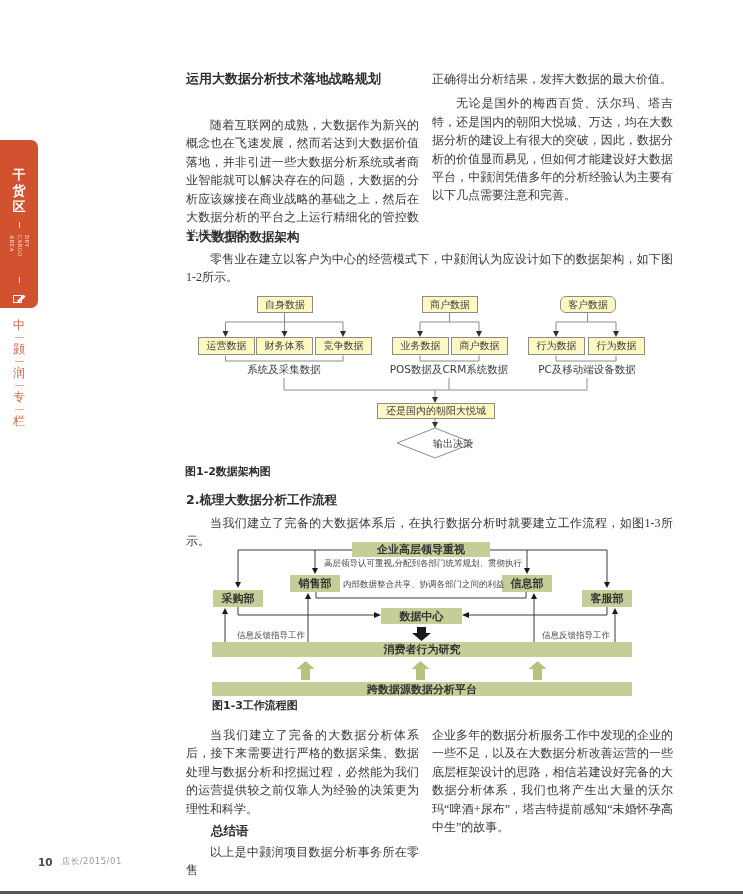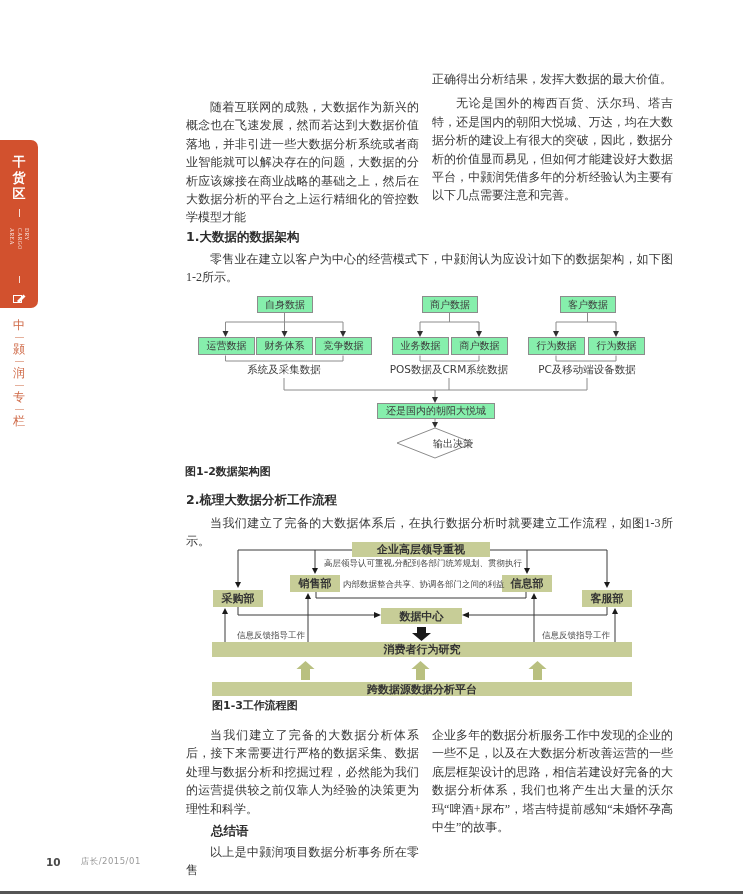--- a/index.html
+++ b/index.html
@@ -14,21 +14,21 @@
   .sans{font-family:"DejaVu Sans","Liberation Sans",sans-serif;}
 
   
   .side-tab{
     left:0;top:140px;width:38px;height:168px;background:#d2512e;
     border-radius:0 7px 7px 0;display:flex;flex-direction:column;
     align-items:center;justify-content:flex-start;box-sizing:border-box;
     padding-top:14px;gap:7px;
   }
   .tab-cn{width:15px;font-size:13px;line-height:16px;text-align:center;
-    color:#fff;font-weight:bold;word-break:break-all;}
+    color:#fff;font-weight:bold;word-break:break-all;margin-top:13px;}
   .tab-sep{width:1px;height:9px;background:rgba(255,255,255,.8);}
   .tab-en-wrap{height:54px;width:16px;position:relative;}
   .tab-en{position:absolute;left:50%;top:50%;
     transform:translate(-50%,-50%) rotate(90deg);
     width:36px;text-align:left;font-size:5.5px;line-height:1.35;
     letter-spacing:.5px;color:rgba(255,255,255,.92);}
   .column-label{
     left:7px;top:317px;width:24px;display:flex;flex-direction:column;
     align-items:center;gap:3px;color:#cf6a48;font-size:12px;
   }
@@ -49,21 +49,21 @@
   .bottom-left{left:186px;top:726px;width:233px;}
   .bottom-right{left:432px;top:726px;width:241px;}
   .summary-h{font-weight:bold;font-size:12.5px;color:#2d2d2d;
     text-indent:2em;margin:5px 0 3px 0;}
 
   
   .fc1{left:185px;top:290px;width:500px;height:202px;
     font-family:"DejaVu Sans","Liberation Sans",sans-serif;}
   .fc1 svg{position:absolute;left:0;top:0;}
   .wnode{position:absolute;box-sizing:border-box;border:1px solid #8c8c8c;
-    background:#86efac;font-size:10px;color:#3c3c3c;display:flex;
+    background:#fef9c3;font-size:10px;color:#3c3c3c;display:flex;
     align-items:center;justify-content:center;white-space:nowrap;}
   .tnode{width:56px;height:17px;top:6px;}
   .cnode{width:57px;height:18px;top:47px;}
   .glabel{position:absolute;top:73px;font-size:10.5px;color:#3c3c3c;
     transform:translateX(-50%);white-space:nowrap;}
   .merge-node{left:192px;top:113px;width:118px;height:16px;font-size:10px;}
   .dec-label{position:absolute;left:212px;top:147px;width:76px;
     text-align:right;font-size:10px;color:#3c3c3c;}
   .fig-caption{position:absolute;font-weight:bold;font-size:11px;
     color:#2d2d2d;text-align:left;}
@@ -78,21 +78,21 @@
     font-size:11px;box-sizing:border-box;white-space:nowrap;}
   .g-top{left:167px;top:7px;width:138px;height:15px;}
   .g-dept{width:50px;height:17px;}
   .g-center{left:196px;top:73px;width:81px;height:16px;}
   .g-bar1{left:27px;top:107px;width:420px;height:15px;}
   .g-bar2{left:27px;top:147px;width:420px;height:14px;}
   .note{position:absolute;font-size:8.5px;color:#474747;white-space:nowrap;}
   .fc2-cap{left:27px;top:163px;width:420px;}
 
   
-  .page-footer{left:38px;top:856px;display:flex;align-items:center;gap:20px;margin-left:8px;}
+  .page-footer{left:38px;top:856px;display:flex;align-items:center;gap:9px;}
   .page-num{font-size:10.5px;font-weight:bold;color:#4a4a4a;}
   .issue{font-size:8.5px;color:#9a9a9a;letter-spacing:.5px;}
   .bottom-rule{left:0;top:891px;width:743px;height:3px;background:#555555;}
 </style>
 </head>
 <body>
 
 <div class="abs side-tab">
   <div class="tab-cn">干货区</div>
   <div class="tab-sep"></div>
@@ -114,20 +114,21 @@
   <span>颢</span>
   <span class="col-dash"></span>
   <span>润</span>
   <span class="col-dash"></span>
   <span>专</span>
   <span class="col-dash"></span>
   <span>栏</span>
 </div>
 
 <div class="abs col-left">
+  <div class="article-title sans" style="position:static;">运用大数据分析技术落地战略规划</div>
   <p class="indent body1">随着互联网的成熟，大数据作为新兴的概念也在飞速发展，然而若达到大数据价值落地，并非引进一些大数据分析系统或者商业智能就可以解决存在的问题，大数据的分析应该嫁接在商业战略的基础之上，然后在大数据分析的平台之上运行精细化的管控数学模型才能</p>
 </div>
 <div class="abs col-right">
   <p>正确得出分析结果，发挥大数据的最大价值。</p>
   <p class="indent p2">无论是国外的梅西百货、沃尔玛、塔吉特，还是国内的朝阳大悦城、万达，均在大数据分析的建设上有很大的突破，因此，数据分析的价值显而易见，但如何才能建设好大数据平台，中颢润凭借多年的分析经验认为主要有以下几点需要注意和完善。</p>
 </div>
 
 <div class="abs sec-heading sans sec1-h">1.大数据的数据架构</div>
 <div class="abs sec1-b">
   <p class="indent">零售业在建立以客户为中心的经营模式下，中颢润认为应设计如下的数据架构，如下图1-2所示。</p>
@@ -151,21 +152,21 @@
       <polygon points="291,41 297,41 294,47"></polygon>
       <polygon points="368,41 374,41 371,47"></polygon>
       <polygon points="428,41 434,41 431,47"></polygon>
       <polygon points="247,107 253,107 250,113"></polygon>
       <polygon points="247,132 253,132 250,138"></polygon>
     </g>
     <polygon points="250,138 288,153 250,168 212,153" fill="#ffffff" stroke="#8c8c8c"></polygon>
   </svg>
   <div class="wnode tnode" style="left:72px;">自身数据</div>
   <div class="wnode tnode" style="left:237px;">商户数据</div>
-  <div class="wnode tnode" style="left:375px;">客户数据</div>
+  <div class="wnode tnode" style="left:375px;border-radius:6px;">客户数据</div>
   <div class="wnode cnode" style="left:13px;">运营数据</div>
   <div class="wnode cnode" style="left:71px;">财务体系</div>
   <div class="wnode cnode" style="left:130px;">竞争数据</div>
   <div class="wnode cnode" style="left:207px;">业务数据</div>
   <div class="wnode cnode" style="left:266px;">商户数据</div>
   <div class="wnode cnode" style="left:343px;">行为数据</div>
   <div class="wnode cnode" style="left:403px;">行为数据</div>
   <div class="glabel" style="left:99px;">系统及采集数据</div>
   <div class="glabel" style="left:264px;">POS数据及CRM系统数据</div>
   <div class="glabel" style="left:402px;">PC及移动端设备数据</div>

